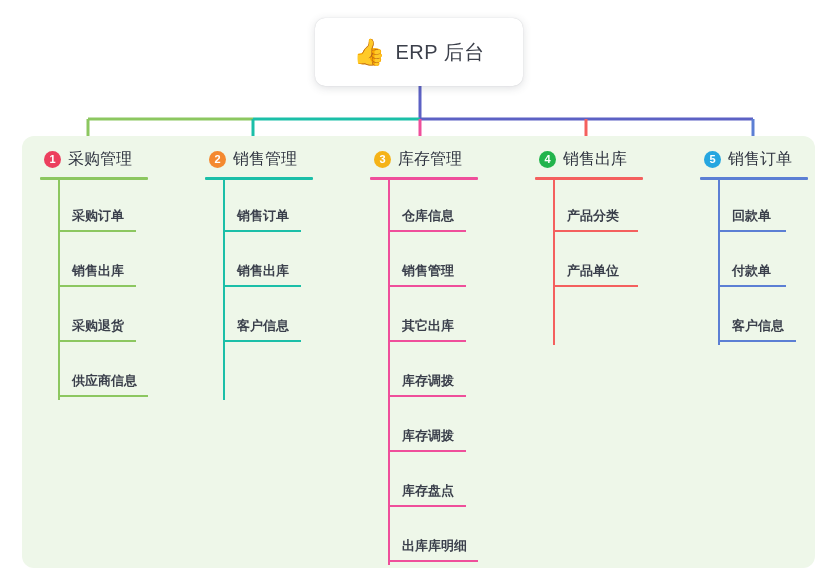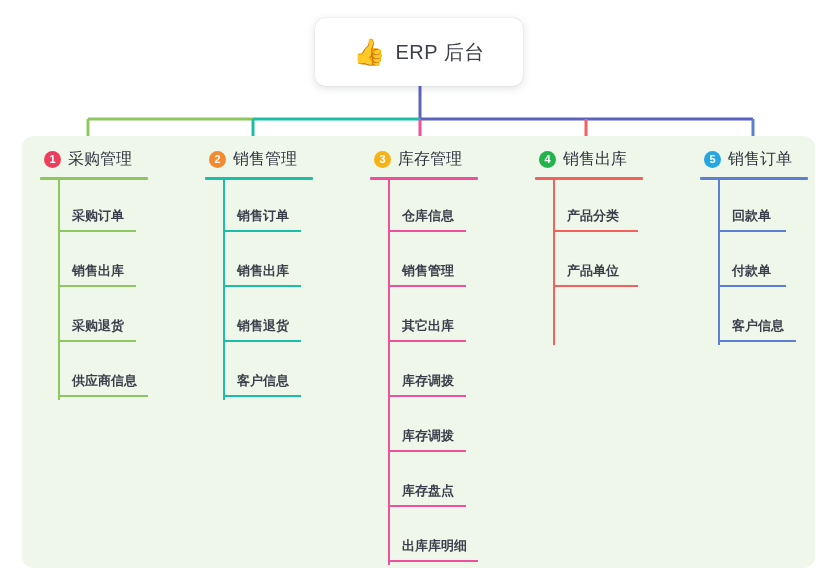--- a/index.html
+++ b/index.html
@@ -196,24 +196,20 @@
           <div class="spine" style="background: rgb(27, 191, 168); height: 220px;"></div>
           <div class="item">
             <span class="item-label">销售订单</span>
             <div class="item-rule" style="background: rgb(27, 191, 168); width: 78px;"></div>
           </div>
           <div class="item">
             <span class="item-label">销售出库</span>
             <div class="item-rule" style="background: rgb(27, 191, 168); width: 78px;"></div>
           </div>
           <div class="item">
-            <span class="item-label">销售退货</span>
-            <div class="item-rule" style="background: rgb(27, 191, 168); width: 78px;"></div>
-          </div>
-          <div class="item">
             <span class="item-label">客户信息</span>
             <div class="item-rule" style="background: rgb(27, 191, 168); width: 78px;"></div>
           </div>
         </div>
       </div>
       <div class="column" style="left: 370px;">
         <div class="col-head">
           <span class="badge" style="background: rgb(245, 179, 23);">3</span>
           <span class="col-title">库存管理</span>
         </div>

